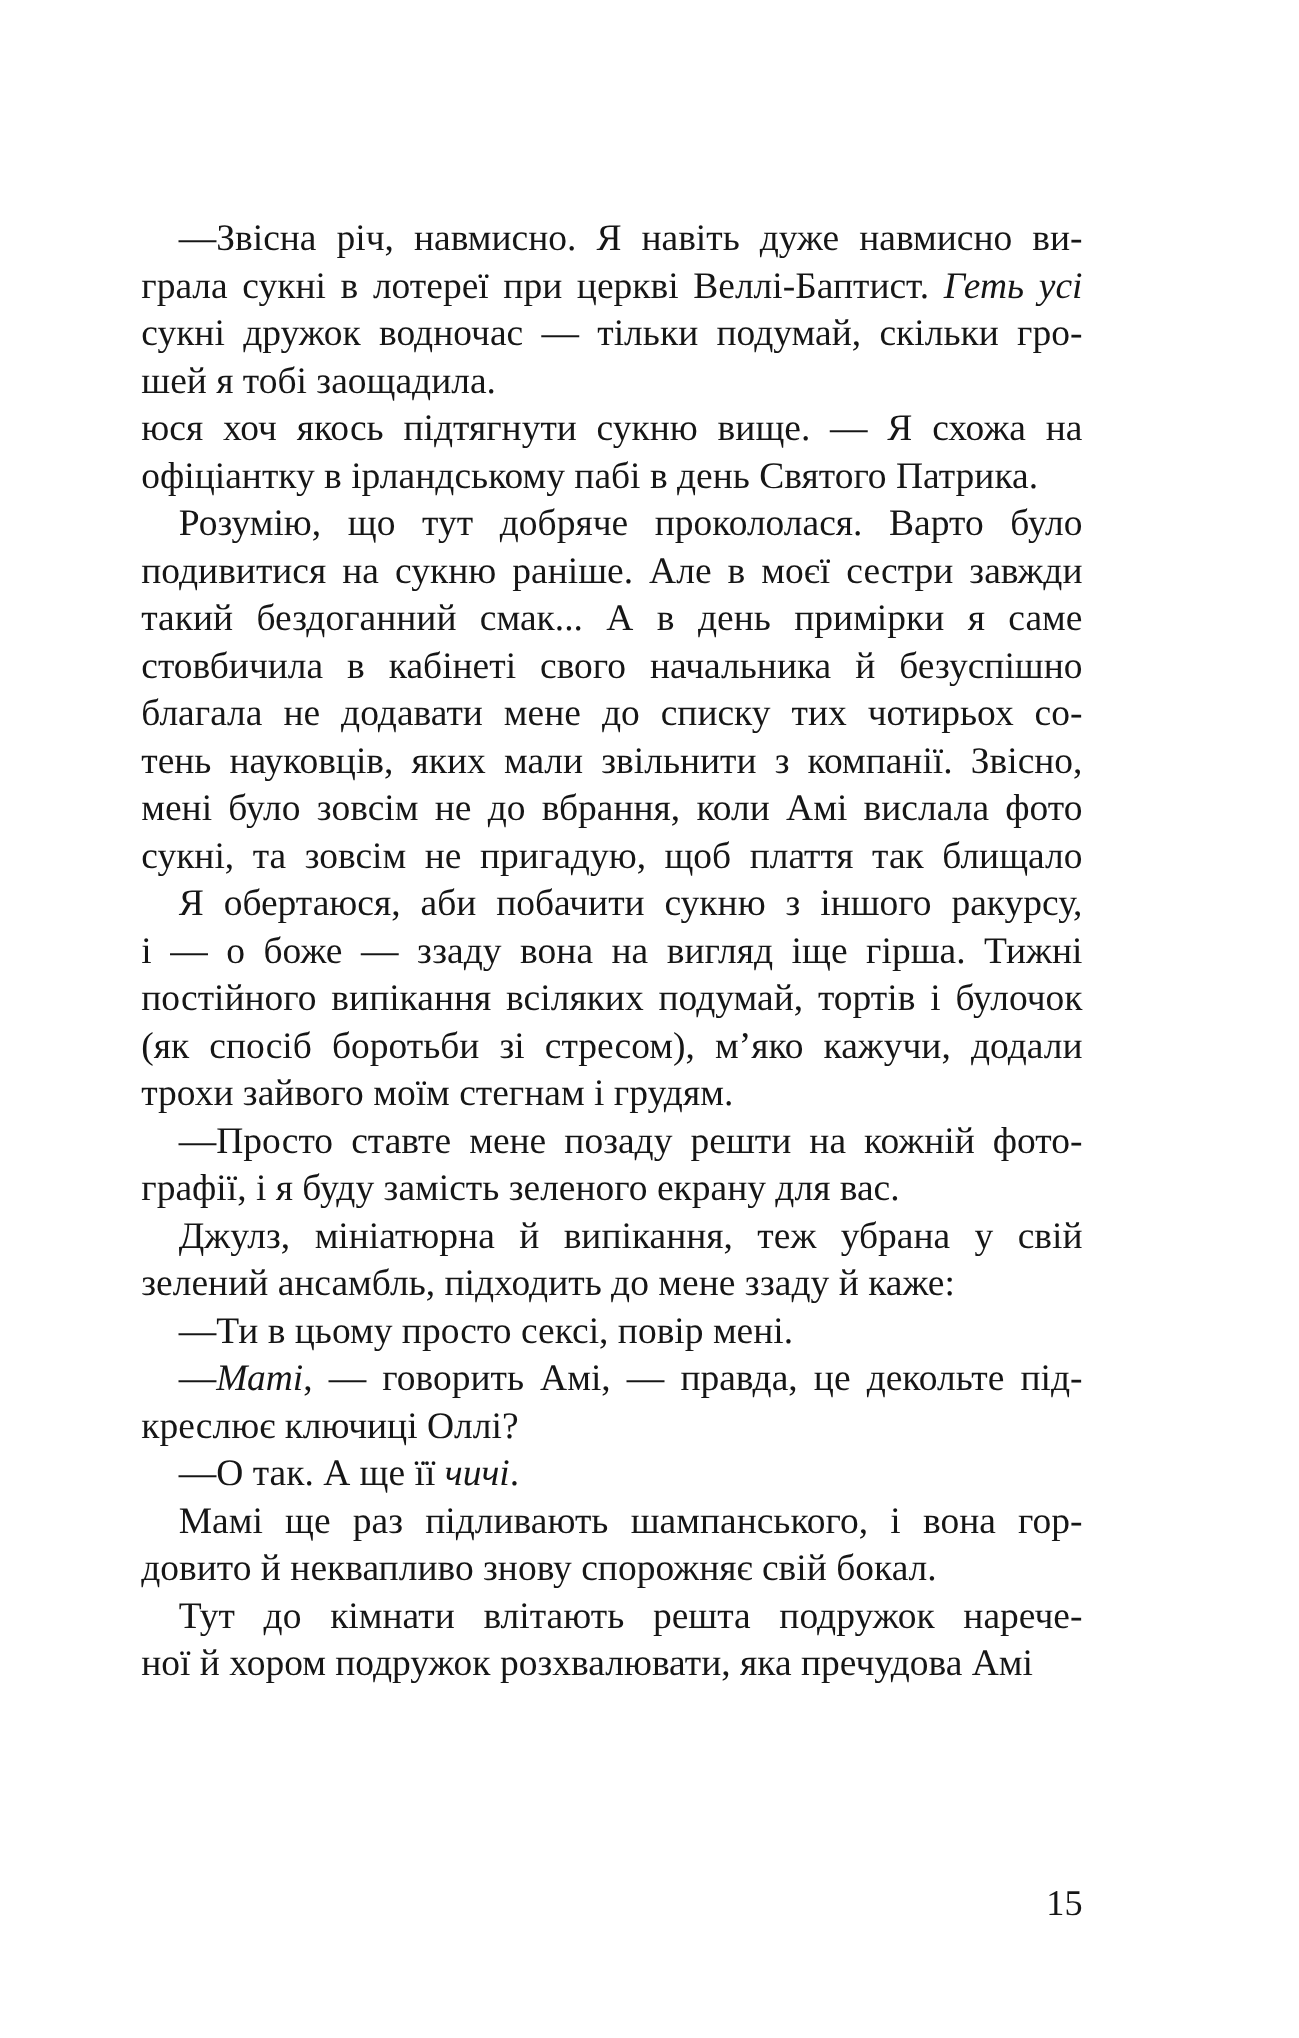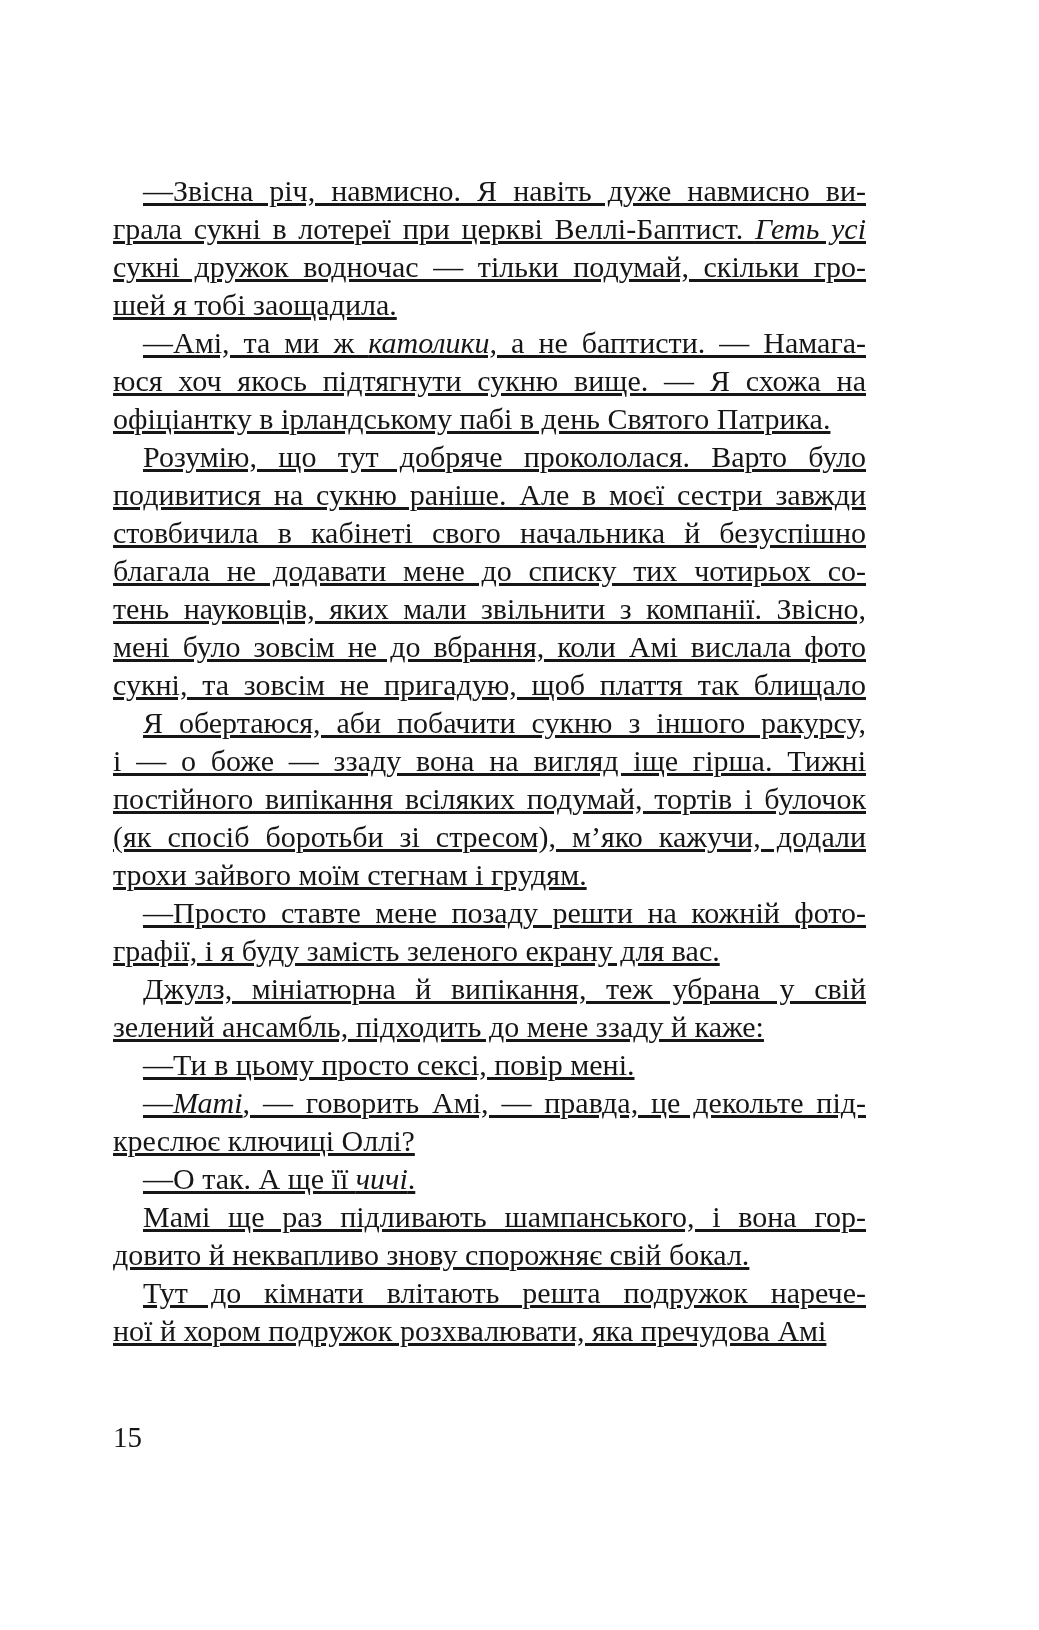--- a/index.html
+++ b/index.html
@@ -13,58 +13,58 @@
     overflow: hidden;
   }
   .text-block {
     position: absolute;
     left: 113px;
     top: 172px;
     width: 753px;
     font-size: 30px;
     line-height: 38px;
   }
-  .para { margin: 0; padding: 0; text-decoration: underline; }
+  .para { margin: 0; padding: 0; }
   .line {
     text-align: justify;
     text-align-last: justify;
     min-height: 38px;
   }
   .line.last { text-align-last: left; }
   .line.first { text-indent: 30px; }
   .it { font-style: italic; }
   .folio {
     position: absolute;
     left: 113px;
-    top: 1420px;
+    top: 1506px;
     width: 753px;
-    text-align: left;
+    text-align: right;
     font-size: 29px;
     line-height: 34px;
   }
 </style>
 </head>
 <body>
 
 <div class="page">
   <div class="text-block">
       <div class="para">
         <div class="line first"><span>—Звісна річ, навмисно. Я навіть дуже навмисно ви-</span></div>
         <div class="line"><span>грала сукні в лотереї при церкві Веллі-Баптист. </span><span class="it">Геть усі</span></div>
         <div class="line"><span>сукні дружок водночас — тільки подумай, скільки гро-</span></div>
         <div class="line last"><span>шей я тобі заощадила.</span></div>
       </div>
       <div class="para">
-        <div class="line first"><span>—Амі, та ми ж </span><span class="it">католики,</span><span> а не баптисти. — Намага-</span></div>
         <div class="line"><span>юся хоч якось підтягнути сукню вище. — Я схожа на</span></div>
         <div class="line last"><span>офіціантку в ірландському пабі в день Святого Патрика.</span></div>
       </div>
       <div class="para">
         <div class="line first"><span>Розумію, що тут добряче прокололася. Варто було</span></div>
         <div class="line"><span>подивитися на сукню раніше. Але в моєї сестри завжди</span></div>
+        <div class="line"><span>такий бездоганний смак... А в день примірки я саме</span></div>
         <div class="line"><span>стовбичила в кабінеті свого начальника й безуспішно</span></div>
         <div class="line"><span>благала не додавати мене до списку тих чотирьох со-</span></div>
         <div class="line"><span>тень науковців, яких мали звільнити з компанії. Звісно,</span></div>
         <div class="line"><span>мені було зовсім не до вбрання, коли Амі вислала фото</span></div>
         <div class="line"><span>сукні, та зовсім не пригадую, щоб плаття так блищало</span></div>
       </div>
       <div class="para">
         <div class="line first"><span>Я обертаюся, аби побачити сукню з іншого ракурсу,</span></div>
         <div class="line"><span>і — о боже — ззаду вона на вигляд іще гірша. Тижні</span></div>
         <div class="line"><span>постійного випікання всіляких подумай, тортів і булочок</span></div>

